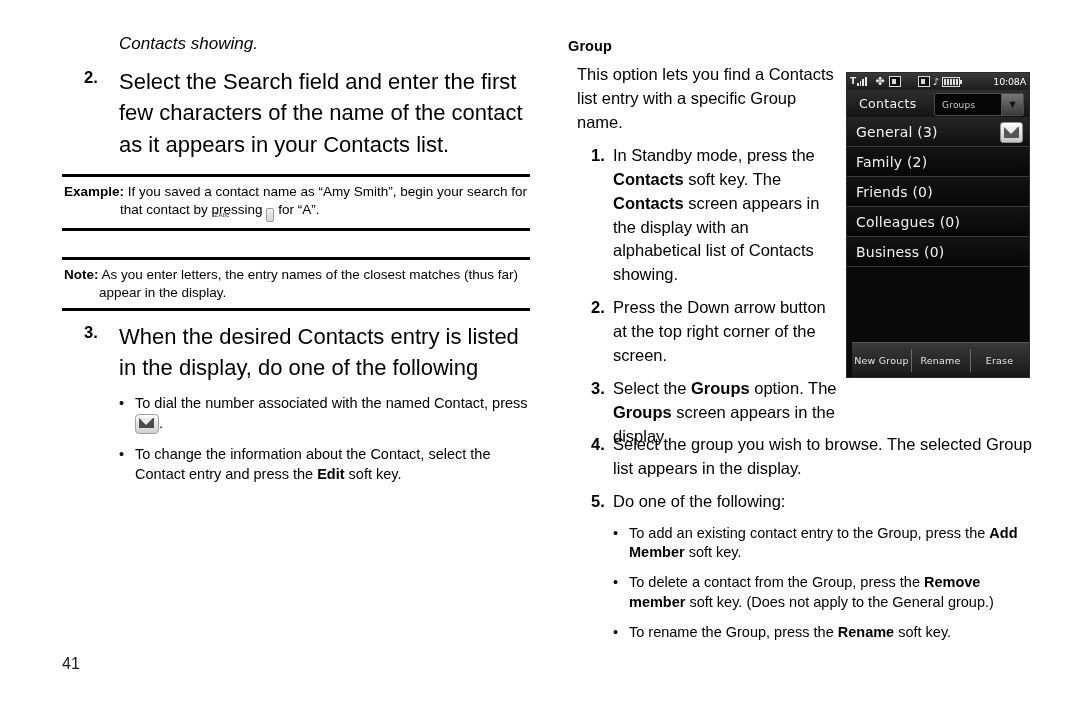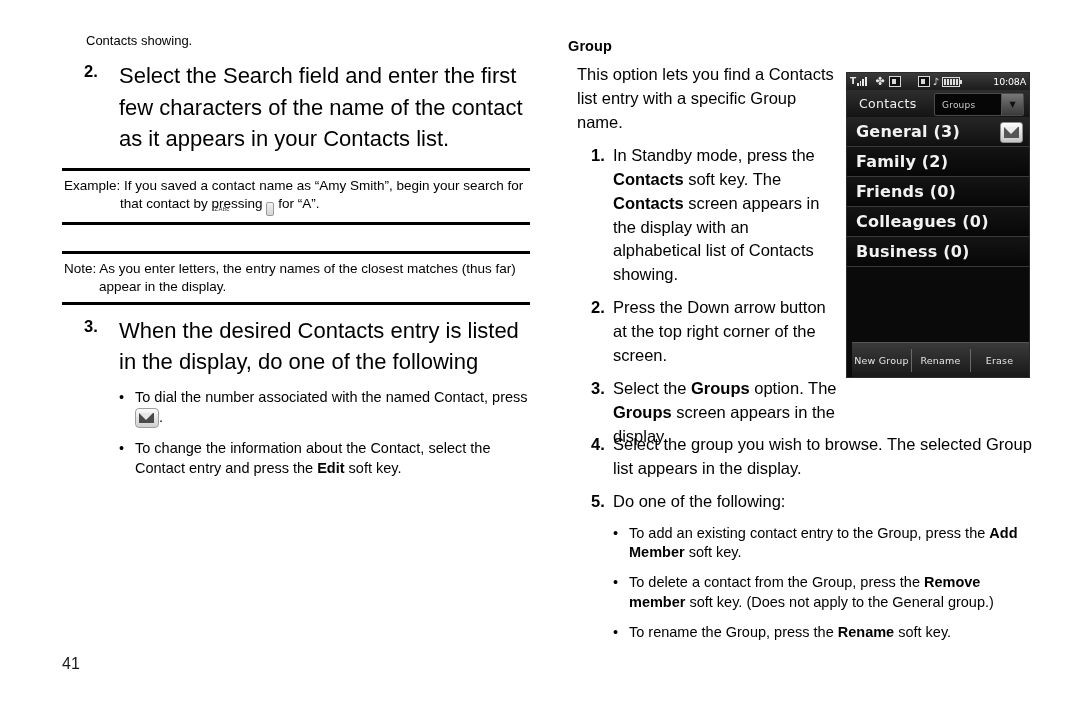--- a/index.html
+++ b/index.html
@@ -24,23 +24,24 @@
 
   
   .col-left {
     position: absolute;
     left: 62px;
     top: 32px;
     width: 468px;
   }
 
   .cont-line {
-    margin-left: 24px;
-    font-size: 13px;
+    margin-left: 57px;
+    font-size: 17px;
     line-height: 1.42;
+    font-style: italic;
   }
 
   .step {
     display: flex;
     margin-top: 10px;
   }
   .step-num {
     width: 57px;
     flex: 0 0 57px;
     font-weight: bold;
@@ -62,21 +63,21 @@
     border-bottom: 3.5px solid #000;
     padding: 6px 2px 6px 2px;
   }
   .callout-inner {
     font-size: 13.5px;
     line-height: 1.33;
     padding-left: 4px;
     text-indent: 0;
   }
   .callout-inner .lbl {
-    font-weight: normal;
+    font-weight: bold;
   }
   .callout-wrap {
     padding-left: 56px;
     text-indent: -56px;
   }
   .callout-wrap.note {
     padding-left: 35px;
     text-indent: -35px;
   }
 
@@ -342,23 +343,22 @@
     display: flex;
     align-items: center;
     padding-left: 9px;
     box-sizing: border-box;
     border-bottom: 1px solid #3a3a3a;
     position: relative;
     background: linear-gradient(#141414, #070707);
   }
   .ph-row .rtxt {
     color: #f2f2f2;
-    font-size: 16px;
+    font-size: 14px;
     letter-spacing: 0.2px;
-    font-weight: bold;
   }
   .ph-row.selected {
     background: linear-gradient(#262626, #101010);
   }
   .ph-badge {
     position: absolute;
     right: 6px;
     top: 5px;
     width: 21px;
     height: 19px;

